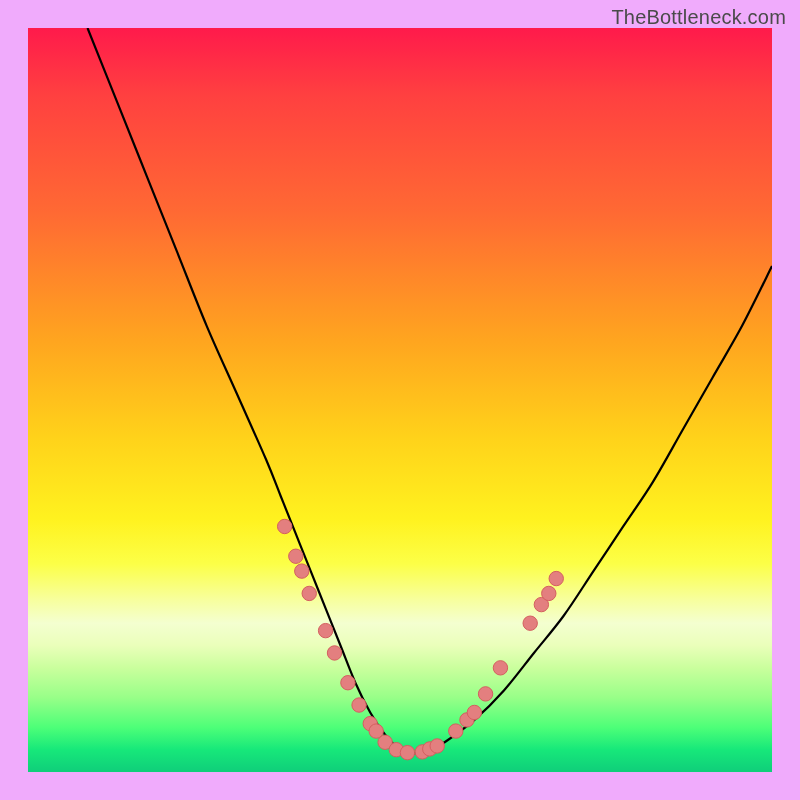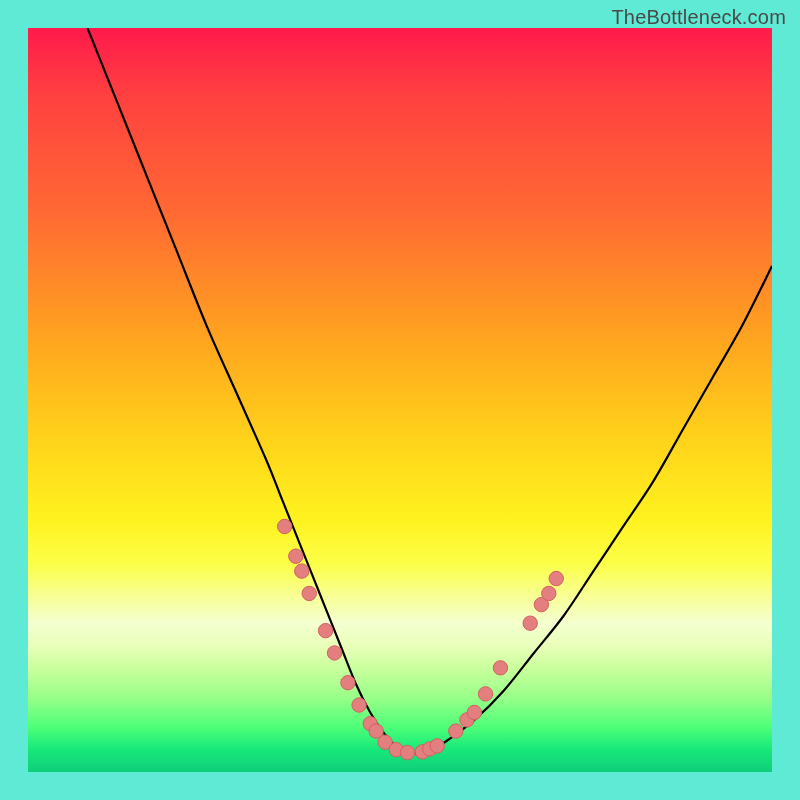--- a/index.html
+++ b/index.html
@@ -8,21 +8,21 @@
     width: 800px;
     height: 800px;
     overflow: hidden;
     background: #000;
     font-family: Arial, Helvetica, sans-serif;
   }
   .frame {
     position: relative;
     width: 800px;
     height: 800px;
-    background: #5eead4;
+    background: #f0abfc;
   }
   .watermark {
     position: absolute;
     top: 6px;
     right: 14px;
     color: #4a4a4a;
     font-size: 20px;
     font-weight: 500;
     letter-spacing: 0.2px;
     z-index: 30;

